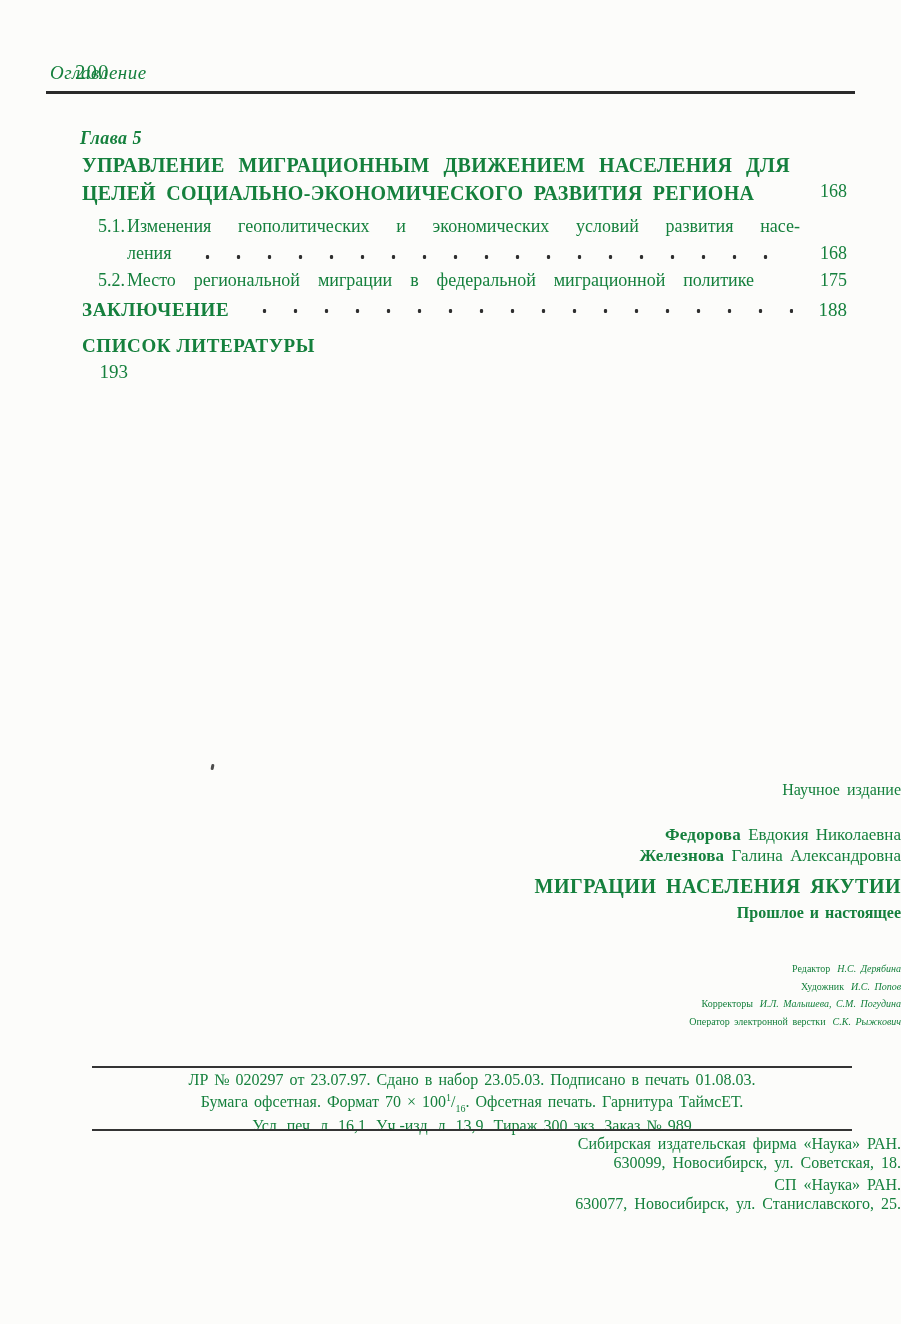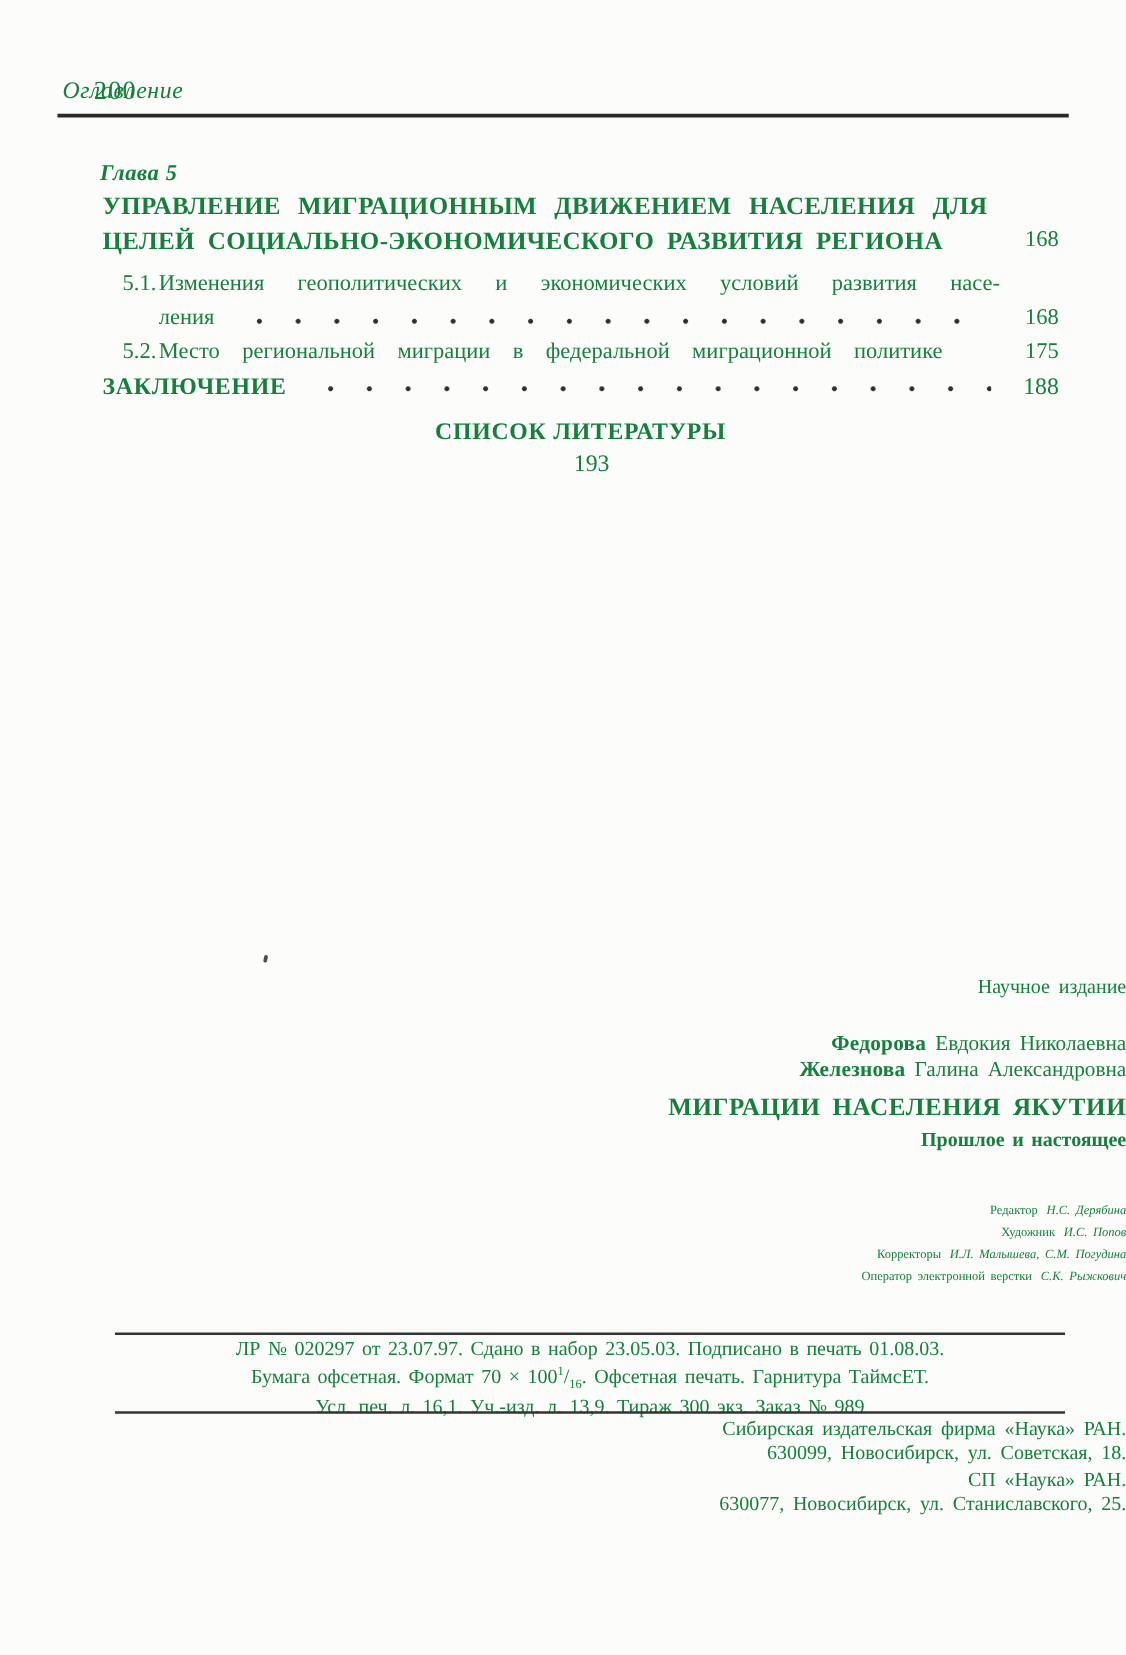--- a/index.html
+++ b/index.html
@@ -20,21 +20,21 @@
   .rule{background:#343434;height:2px;}
   .rule-header{left:46px;right:46px;top:91px;height:2.5px;background:#2a2a2a;}
 
   
   .chapter-label{left:80px;top:128px;font-size:18px;font-weight:bold;font-style:italic;letter-spacing:0.5px;}
   .chapter-title{left:82px;width:708px;top:151px;font-size:20px;font-weight:bold;line-height:28px;word-spacing:5px;letter-spacing:0.3px;}
   .just{text-align:justify;text-align-last:justify;}
   .chapter-page{right:54px;top:181px;width:46px;text-align:right;font-size:18px;}
 
   .toc-entries{left:82px;right:54px;top:213px;font-size:18px;line-height:27px;}
-  .toc-row{display:flex;align-items:center;}
+  .toc-row{display:flex;align-items:flex-start;}
   .entry-indent{padding-left:16px;}
   .entry-num{width:29px;flex:none;}
   .entry-text{flex:1;margin-right:47px;}
   .entry-spacer{width:45px;flex:none;}
   .entry-word{flex:none;}
   .pagecol{width:46px;flex:none;text-align:right;}
   .leader{
     flex:1;height:12px;align-self:flex-end;margin:0 8px 4px 20px;
     background-image:radial-gradient(circle,#2e2e2e 1.7px,rgba(0,0,0,0) 2.1px);
     background-size:31px 10px;background-repeat:repeat-x;background-position:0 center;

